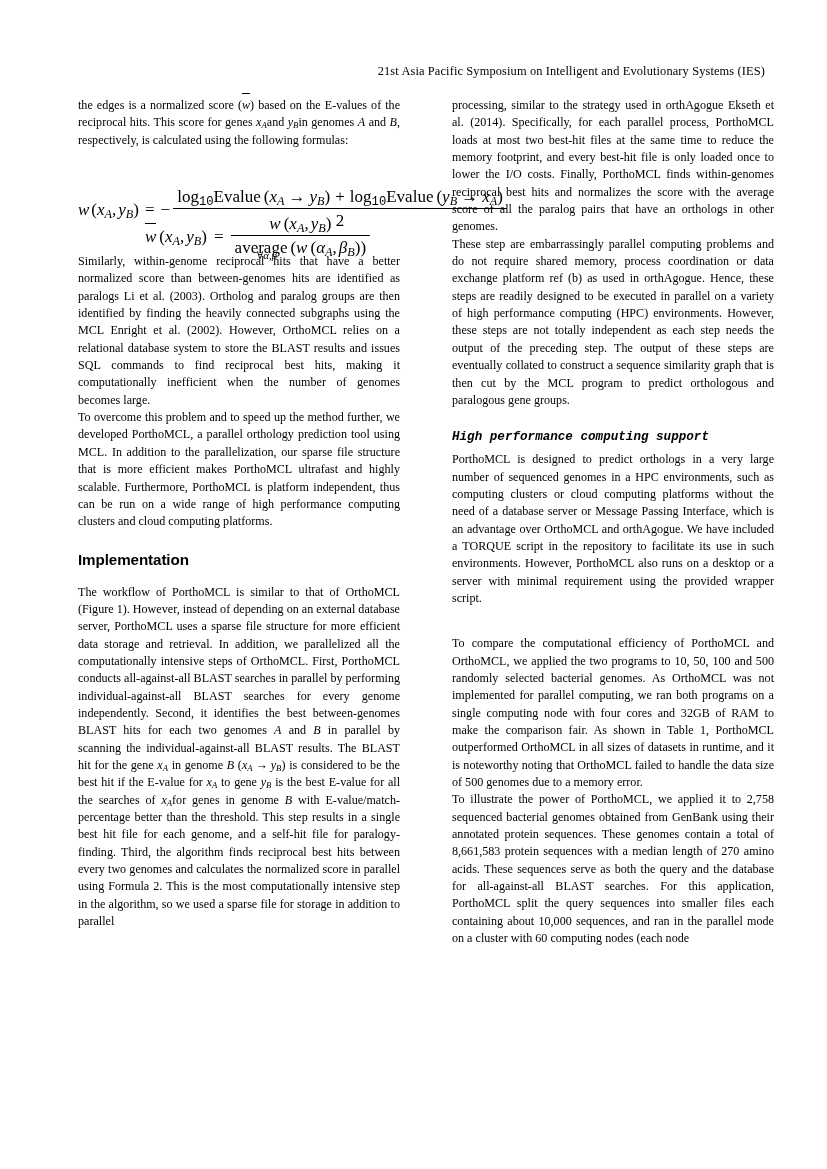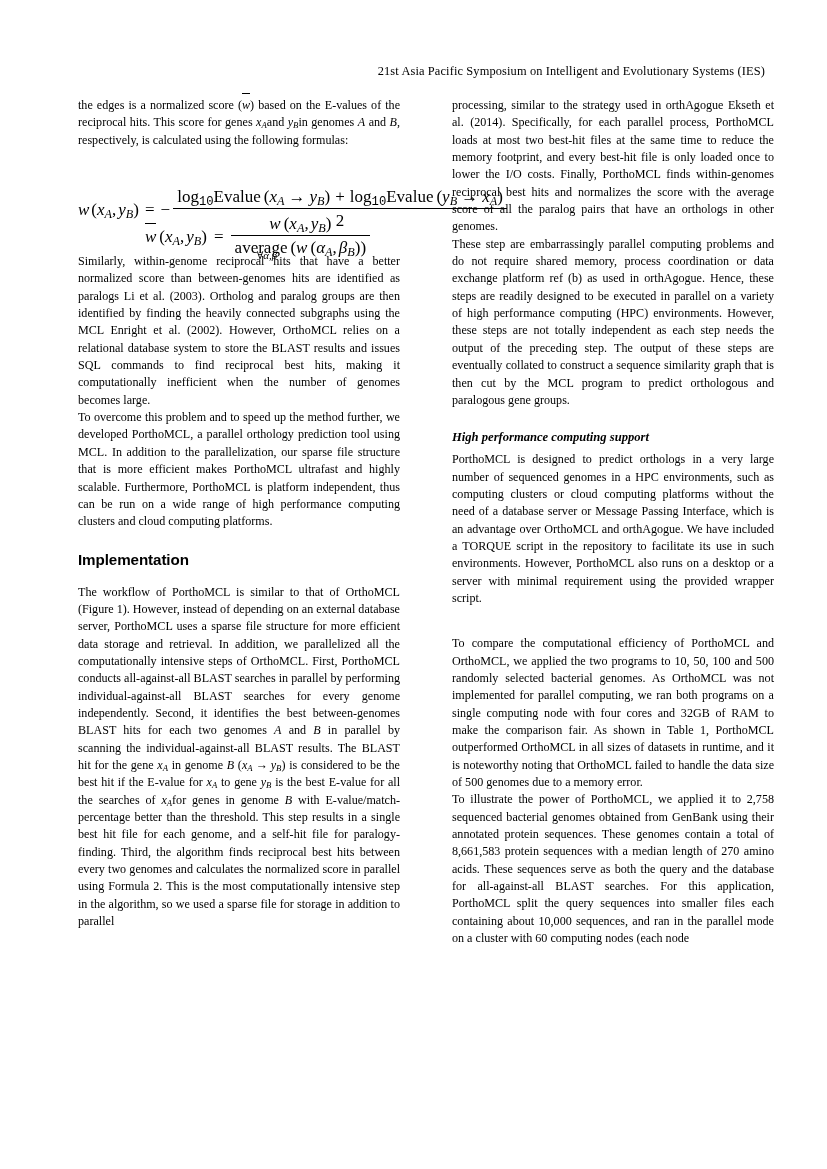--- a/index.html
+++ b/index.html
@@ -61,21 +61,21 @@
   h2.section {
     margin: 0;
     font-family: "Liberation Sans", "DejaVu Sans", sans-serif;
     font-size: 15.2px;
     font-weight: bold;
     line-height: 18px;
     letter-spacing: -0.1px;
   }
   h3.subsection {
     margin: 0;
-    font-family: Liberation Serif, serif;
+    font-family: Liberation Mono, monospace;
     font-size: 12.6px;
     font-weight: bold;
     font-style: italic;
     line-height: 16px;
     padding-left: 12px;
   }
   h3.subsection.nopad { padding-left: 0; }
 
   .sp-before-section { height: 20px; }
   .sp-after-section  { height: 8px; }

